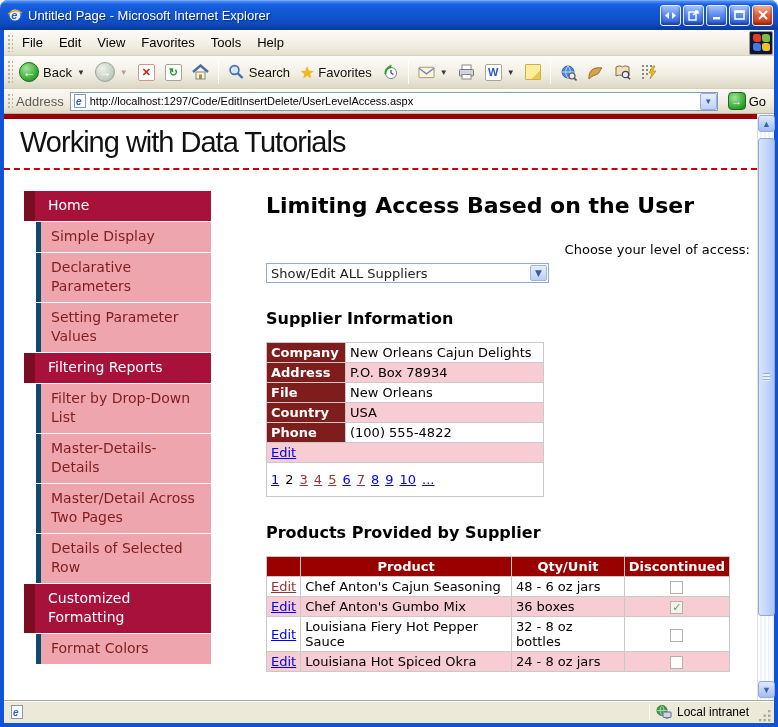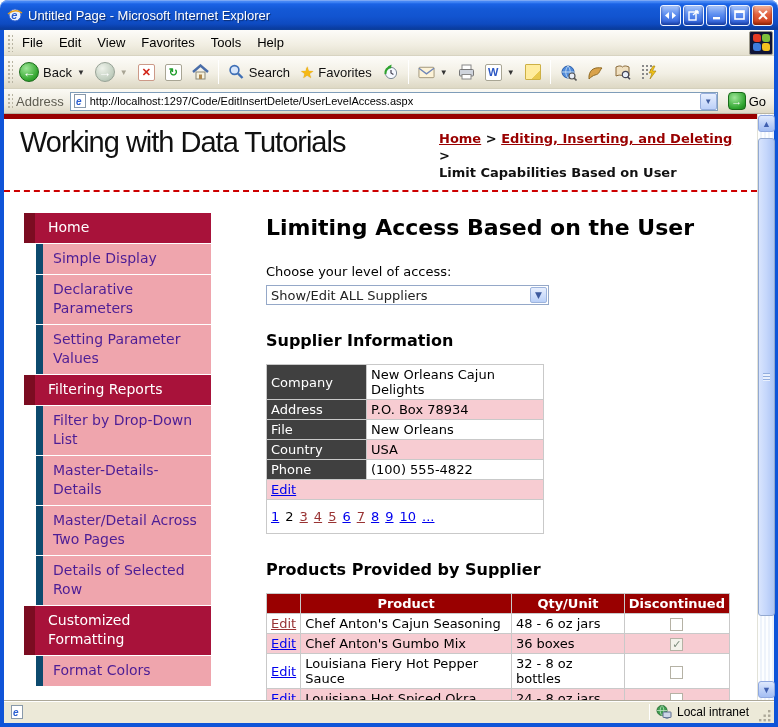--- a/index.html
+++ b/index.html
@@ -73,34 +73,34 @@
   .red-top-bar { height:5px; background:#990000; }
   .page-header { display:flex; justify-content:space-between; align-items:flex-start;
      padding:7px 10px 9px 16px; border-bottom:2px dashed #cc0000; }
   .site-title { font-family:"Liberation Sans",sans-serif; font-size:29px; font-weight:500; color:#111; letter-spacing:-1px; }
   .breadcrumb { width:308px; font-size:13px; font-weight:bold; color:#111; line-height:17px; padding-top:4px; }
   .breadcrumb a { color:#990000; }
 
   .page-body { display:flex; padding:21px 0 0 20px; }
   .sidebar { width:187px; flex:0 0 187px; font-size:14px; }
   .nav-top { background:#a8123a; color:#fff; border-left:11px solid #7b0c21; padding:5px 6px 6px 13px; margin-bottom:1px; line-height:19px; cursor:default;}
-  .nav-sub { background:#efa5ad; color:#4c1d95; border-left:7px solid #0c4a6e; margin:0 0 1px 12px; padding:5px 6px 6px 10px; line-height:19px; cursor:default;}
+  .nav-sub { background:#efa5ad; color:#7f1d1d; border-left:5px solid #0c4a6e; margin:0 0 1px 12px; padding:5px 6px 6px 10px; line-height:19px; cursor:default;}
 
   .main { margin-left:55px; width:484px; color:#000; }
   .main-heading { font-size:22px; font-weight:bold; margin:2px 0 24px; }
-  .access-label { font-size:13px; margin-bottom:6px; }
+  .access-label { font-size:13px; margin-bottom:6px;text-align:right; }
   .combo { width:283px; height:20px; border:1px solid #95a8c8; display:flex; align-items:center; background:#fff; }
   .combo-text { flex:1; font-size:13px; padding:1px 4px; color:#222; white-space:nowrap; overflow:hidden;}
   .combo-btn { width:17px; height:16px; margin-right:1px; border:1px solid #9db4dd; border-radius:2px;
     background:linear-gradient(180deg,#e8effe,#bad0f8); display:flex; align-items:center; justify-content:center; color:#3d5a9e; font-size:9px;}
   .section-heading { font-size:16px; font-weight:bold; margin:26px 0 14px; }
 
   table { border-collapse:collapse; font-size:13px; }
   .dv td, .dv th, .gv td, .gv th { border:1px solid #c9c9c9; padding:2px 4px; }
-  .dv th { background:#404040; color:#fff; text-align:left; font-weight:normal; width:100px; }
+  .dv th { background:#7f1d1d; color:#fff; text-align:left; font-weight:bold; width:79px; }
   .dv { width:278px; }
   .dv .alt { background:#f7ccd2; }
   .dv a, .gv a { color:#0000ee; }
   .dv .pager td { border:1px solid #c9c9c9; padding:9px 4px; }
   .pg { margin-right:6px; text-decoration:underline; color:#0000ee; }
   .pg.cur { text-decoration:none; color:#000; }
   .pg.vis { color:#993333; }
 
   .gv { width:464px; }
   .gv th { background:#990000; color:#fff; text-align:center; font-weight:bold; }
@@ -341,27 +341,20 @@
         <span>Go</span>
       </span>
     </div>
 
     <div class="viewport">
       <div class="page">
         <div class="red-top-bar"></div>
 
         <div class="page-header">
           <div class="site-title">Working with Data Tutorials</div>
-          <div class="breadcrumb">
-            <a>Home</a>
-            <span>&gt;</span>
-            <a>Editing, Inserting, and Deleting</a>
-            <span>&gt;</span><br>
-            <span>Limit Capabilities Based on User</span>
-          </div>
         </div>
 
         <div class="page-body">
 
           <div class="sidebar">
             <div class="nav-top"><span>Home</span></div>
             <div class="nav-sub"><span>Simple Display</span></div>
             <div class="nav-sub"><span>Declarative Parameters</span></div>
             <div class="nav-sub"><span>Setting Parameter Values</span></div>
             <div class="nav-top"><span>Filtering Reports</span></div>

